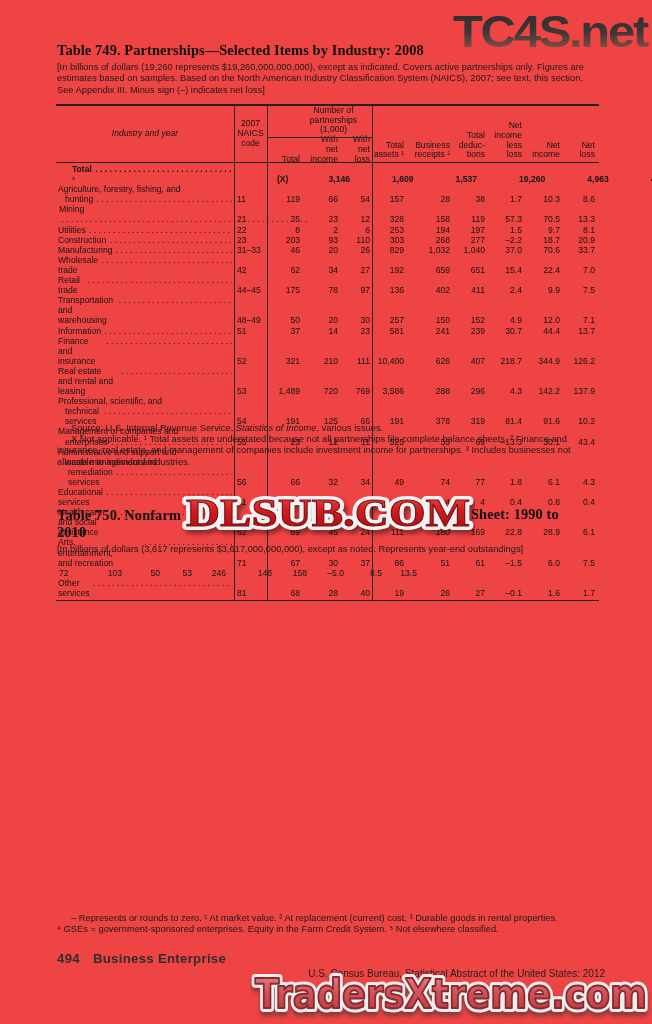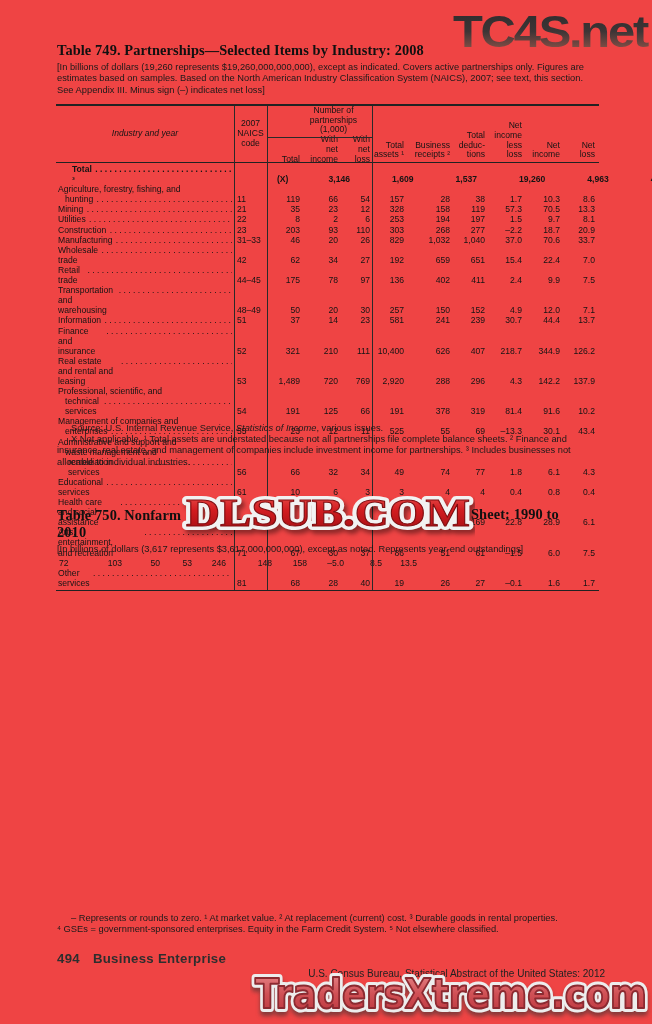--- a/index.html
+++ b/index.html
@@ -124,21 +124,21 @@
           <div class="vc w2">54</div>
           <div class="vc w3">157</div>
           <div class="vc w4">28</div>
           <div class="vc w5">38</div>
           <div class="vc w6">1.7</div>
           <div class="vc w7">10.3</div>
           <div class="vc w8">8.6</div>
         </div>
         <div class="row749">
           <div class="lc">
-            <div class="lline lastline" style="padding-left: 0px;">
+            <div class="lline lastline" style="padding-left: 0px; flex-direction: column;">
               <span class="ltext">Mining</span>
               <span class="leader"></span>
             </div>
           </div>
           <div class="nc">21</div>
           <div class="vc w0">35</div>
           <div class="vc w1">23</div>
           <div class="vc w2">12</div>
           <div class="vc w3">328</div>
           <div class="vc w4">158</div>
@@ -295,21 +295,21 @@
           <div class="lc">
             <div class="lline lastline" style="padding-left: 0px;">
               <span class="ltext">Real estate and rental and leasing</span>
               <span class="leader"></span>
             </div>
           </div>
           <div class="nc">53</div>
           <div class="vc w0">1,489</div>
           <div class="vc w1">720</div>
           <div class="vc w2">769</div>
-          <div class="vc w3">2,920</div>
+          <div class="vc w3">3,586</div>
           <div class="vc w4">288</div>
           <div class="vc w5">296</div>
           <div class="vc w6">4.3</div>
           <div class="vc w7">142.2</div>
           <div class="vc w8">137.9</div>
         </div>
         <div class="row749">
           <div class="lc">
             <div class="lline" style="padding-left: 0px;"><span class="ltext">Professional, scientific, and</span></div>
             <div class="lline lastline" style="padding-left: 7px;">

